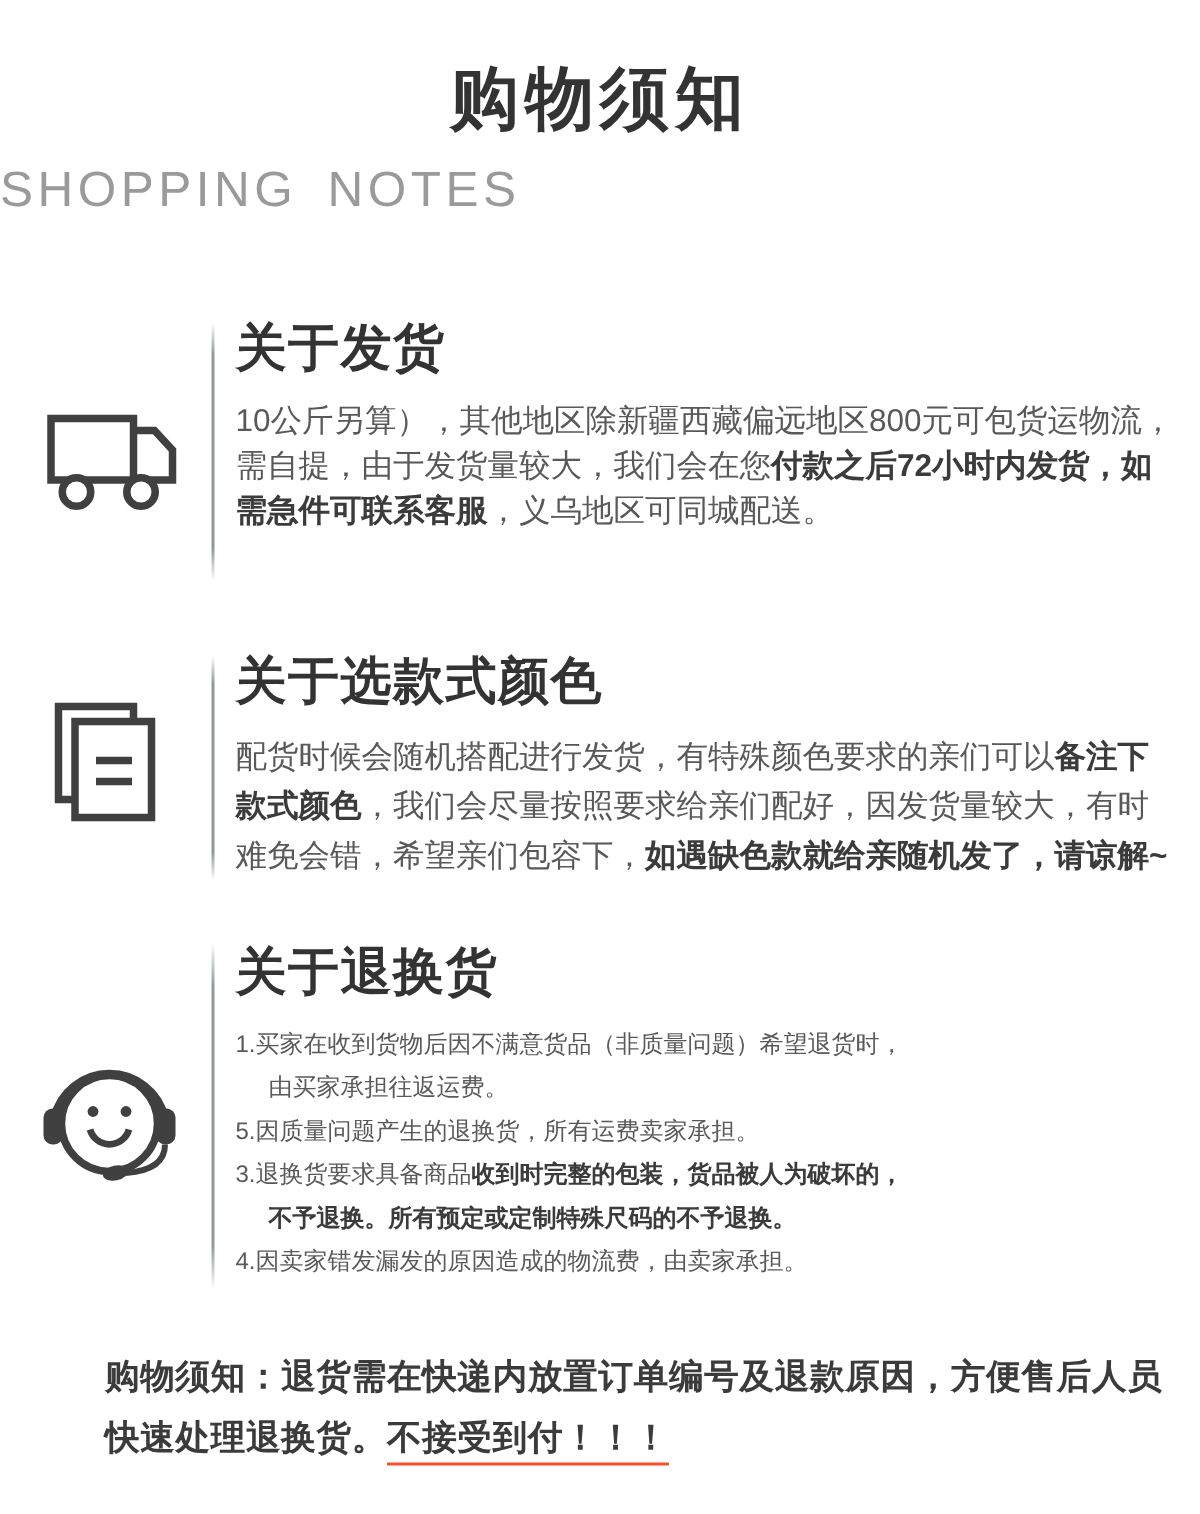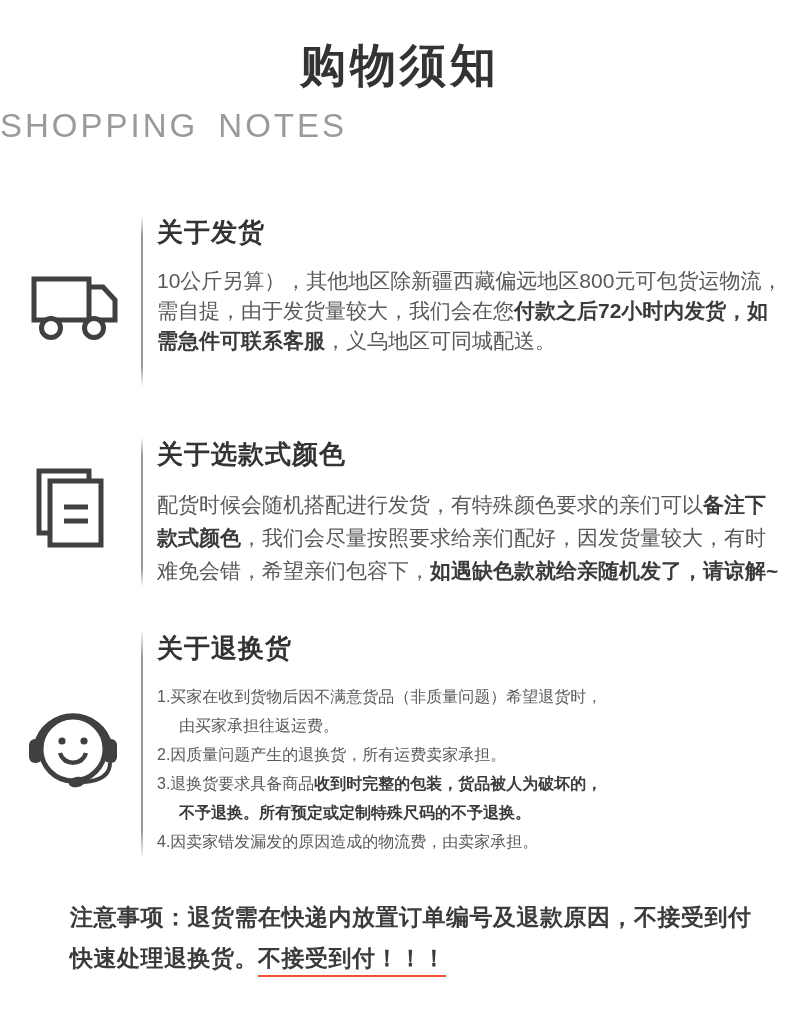--- a/index.html
+++ b/index.html
@@ -19,21 +19,21 @@
   .title{position:absolute;top:40px;left:0;width:800px;text-align:center;
          font-size:46px;font-weight:700;color:var(--c-heading);letter-spacing:4px;line-height:1.1;}
   .subtitle{position:absolute;top:108px;left:0;width:800px;
             font-size:33px;font-weight:400;color:var(--c-subtitle);letter-spacing:3px;word-spacing:8px;line-height:1.1;}
 
   .section{position:absolute;left:0;width:800px;}
   .sec-icon{position:absolute;color:var(--c-icon);line-height:0;}
   .divider{position:absolute;left:141px;width:2px;
            background:linear-gradient(to bottom,rgba(140,154,150,0.05),rgba(122,138,133,0.85) 12%,rgba(122,138,133,0.85) 88%,rgba(140,154,150,0.05));}
   .sec-content{position:absolute;left:157px;width:632px;}
-  .sec-title{font-size:26px;font-weight:700;color:var(--c-heading);line-height:36px;letter-spacing:1px;}
+  .sec-title{font-size:34px;font-weight:700;color:var(--c-heading);line-height:36px;letter-spacing:1px;}
   .sec-lines{margin-top:16px;color:var(--c-body);}
   .line{white-space:nowrap;}
   .line.indent{padding-left:22px;}
   .seg.b{font-weight:700;color:var(--c-bold);}
   #sec-shipping .sec-lines{font-size:21px;line-height:30px;}
   #sec-color .sec-lines{font-size:21px;line-height:33px;}
   #sec-returns .sec-lines{font-size:16px;line-height:29px;}
 
   .warning{position:absolute;left:70px;top:897px;width:710px;
            font-size:23px;font-weight:700;color:var(--c-warning);line-height:41px;letter-spacing:0.5px;}
@@ -102,26 +102,26 @@
         <path d="M82 60 Q82 77 56 79" stroke-width="4"></path>
         <ellipse cx="49" cy="79" rx="8.5" ry="5" fill="currentColor" stroke="none" transform="rotate(-12 49 79)"></ellipse>
       </svg>
     </div>
     <div class="divider" style="top:630px;height:228px;"></div>
     <div class="sec-content" style="top:630px;">
       <div class="sec-title">关于退换货</div>
       <div class="sec-lines">
           <div class="line"><span class="seg">1.买家在收到货物后因不满意货品（非质量问题）希望退货时，</span></div>
           <div class="line indent"><span class="seg">由买家承担往返运费。</span></div>
-          <div class="line"><span class="seg">2.因质量问题产生的退换货，所有运费卖家承担。</span></div>
+          <div class="line"><span class="seg">5.因质量问题产生的退换货，所有运费卖家承担。</span></div>
           <div class="line"><span class="seg">3.退换货要求具备商品</span><span class="seg b">收到时完整的包装，货品被人为破坏的，</span></div>
           <div class="line indent"><span class="seg b">不予退换。所有预定或定制特殊尺码的不予退换。</span></div>
           <div class="line"><span class="seg">4.因卖家错发漏发的原因造成的物流费，由卖家承担。</span></div>
         </div>
     </div>
   </div>
 
   <div class="warning">
-      <div class="line"><span class="seg b">注意事项：退货需在快递内放置订单编号及退款原因，不接受到付</span></div>
+      <div class="line"><span class="seg b">购物须知：退货需在快递内放置订单编号及退款原因，方便售后人员</span></div>
       <div class="line"><span class="seg b">快速处理退换货。</span><span class="seg b u">不接受到付！！！</span></div>
     </div>
 
 </div>
 
 </body></html>

